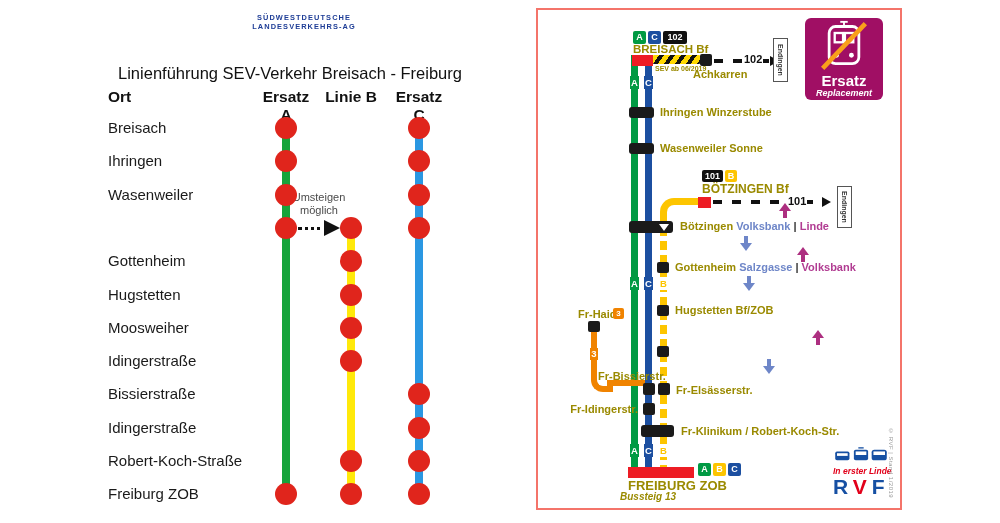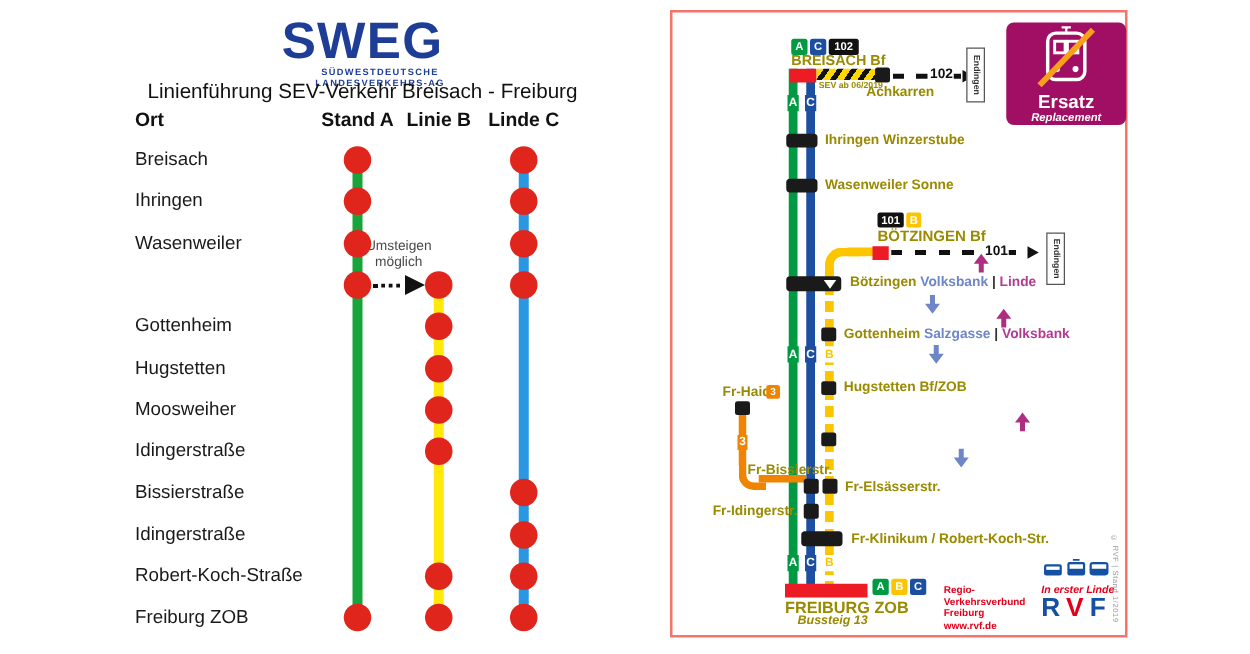--- a/index.html
+++ b/index.html
@@ -45,45 +45,44 @@
   .hatch{position:absolute;background:repeating-linear-gradient(125deg,#ffd800 0 5px,#111 5px 9px);z-index:2;border-radius:1px;}
   .arr{position:absolute;width:12px;height:15px;z-index:5;}
   .arr .stem{position:absolute;left:4px;width:4px;background:var(--c);}
   .arr .head{position:absolute;left:0;width:0;height:0;border-left:6px solid transparent;border-right:6px solid transparent;}
   .arr-up .head{top:0;border-bottom:8px solid var(--c);}
   .arr-up .stem{top:7px;height:8px;}
   .arr-down .head{bottom:0;border-top:8px solid var(--c);}
   .arr-down .stem{bottom:7px;height:8px;}
   .elbow-yellow{position:absolute;width:20px;height:16px;border-top:7px solid #fdc500;border-left:7px solid #fdc500;border-top-left-radius:14px;z-index:1;}
   .elbow-orange{position:absolute;width:16px;height:14px;border-bottom:6px solid #f08300;border-left:6px solid #f08300;border-bottom-left-radius:12px;z-index:1;}
-  .ersatz{position:absolute;left:805px;top:18px;width:96px;height:82px;background:#a00f64;border-radius:6px;text-align:center;z-index:6;}
+  .ersatz{position:absolute;left:805px;top:18px;width:78px;height:82px;background:#a00f64;border-radius:6px;text-align:center;z-index:6;}
   .ersatz-title{color:#fff;font-weight:bold;font-size:15px;line-height:15px;margin-top:-3px;}
   .ersatz-sub{color:#fff;font-style:italic;font-weight:bold;font-size:9px;line-height:11px;}
   .rvf-red{color:#e2001a;font-weight:bold;font-size:8px;line-height:9.5px;}
   .rvf-slogan{color:#e2001a;font-weight:bold;font-style:italic;font-size:8.5px;}
   .rvf-letters{font-size:21px;font-weight:900;letter-spacing:5px;line-height:22px;}
   .rvf-blue{color:#1650a3;}
   .credit{position:absolute;writing-mode:vertical-rl;font-size:6px;color:#999;letter-spacing:.5px;z-index:6;}
 </style>
 </head>
 <body>
 
 <div class="root" id="left-diagram">
 
   <div class="abs" style="left:190px;top:12px;width:200px;">
-    <div class="logo-word">SWEG</div>
     <div class="logo-sub">SÜDWESTDEUTSCHE LANDESVERKEHRS-AG</div>
   </div>
 
   <div class="abs l-title" style="left:60px;top:64px;width:460px;">Linienführung SEV-Verkehr Breisach - Freiburg</div>
 
   <div class="abs hdr" style="left:108px;top:88px;">Ort</div>
-  <div class="abs hdr hdr-c" style="left:257px;top:88px;width:58px;">Stand A</div>
+  <div class="abs hdr hdr-c" style="left:257px;top:88px;width:58px;">Ersatz A</div>
   <div class="abs hdr hdr-c" style="left:322px;top:88px;width:58px;">Linie B</div>
-  <div class="abs hdr hdr-c" style="left:390px;top:88px;width:58px;">Linde C</div>
+  <div class="abs hdr hdr-c" style="left:390px;top:88px;width:58px;">Ersatz C</div>
 
   <div class="vline" style="left:282px;top:128px;width:8px;height:368px;background:#16a43b;"></div>
   <div class="vline" style="left:347px;top:228px;width:8px;height:268px;background:#ffe90a;"></div>
   <div class="vline" style="left:415px;top:128px;width:8px;height:368px;background:#2a97e2;"></div>
 
   <div class="abs transfer-txt" style="left:288px;top:191px;width:62px;">
     <div>Umsteigen</div>
     <div>möglich</div>
   </div>
   <div class="dotarrow-line" style="left:298px;top:227px;"></div>
@@ -214,28 +213,22 @@
 
   <div class="chip" style="left:630px;top:444px;width:9px;height:13px;background:#009a43;">A</div>
   <div class="chip" style="left:644px;top:444px;width:9px;height:13px;background:#1c4fa0;">C</div>
   <div class="chip" style="left:658px;top:444px;width:11px;height:13px;background:#fff;color:#fdc500;">B</div>
 
   <div class="redmark" style="left:628px;top:467px;width:66px;height:11px;"></div>
   <div class="badge" style="left:698px;top:463px;width:13px;height:13px;background:#009a43;">A</div>
   <div class="badge" style="left:713px;top:463px;width:13px;height:13px;background:#fdc500;">B</div>
   <div class="badge" style="left:728px;top:463px;width:13px;height:13px;background:#1c4fa0;">C</div>
   <div class="stop-label olive" style="left:628px;top:478px;font-size:13px;">FREIBURG ZOB</div>
-  <div class="stop-label olive" style="left:638px;top:491px;font-size:10px;font-style:italic;">Bussteig 13</div>
-
-  <div class="abs rvf-red" style="left:755px;top:467px;">
-    <div>Regio-</div>
-    <div>Verkehrsverbund</div>
-    <div>Freiburg</div>
-    <div>www.rvf.de</div>
-  </div>
+  <div class="stop-label olive" style="left:620px;top:491px;font-size:10px;font-style:italic;">Bussteig 13</div>
+
   <svg class="abs" style="left:833px;top:447px;" width="56" height="16" viewBox="0 0 60 18">
     <rect x="1" y="5" width="16" height="10" rx="2" fill="#1650a3"></rect>
       <rect x="3" y="7" width="12" height="3" fill="#fff"></rect>
     <line x1="27" y1="1" x2="33" y2="1" stroke="#1650a3" stroke-width="1.5"></line>
     <rect x="22" y="3" width="16" height="12" rx="2" fill="#1650a3"></rect>
       <rect x="24" y="5" width="12" height="4" fill="#fff"></rect>
     <rect x="42" y="3" width="17" height="12" rx="3" fill="#1650a3"></rect>
       <rect x="44" y="5" width="13" height="4" fill="#fff"></rect>
   </svg>
   <div class="abs rvf-slogan" style="left:833px;top:466px;">In erster Linde</div>

